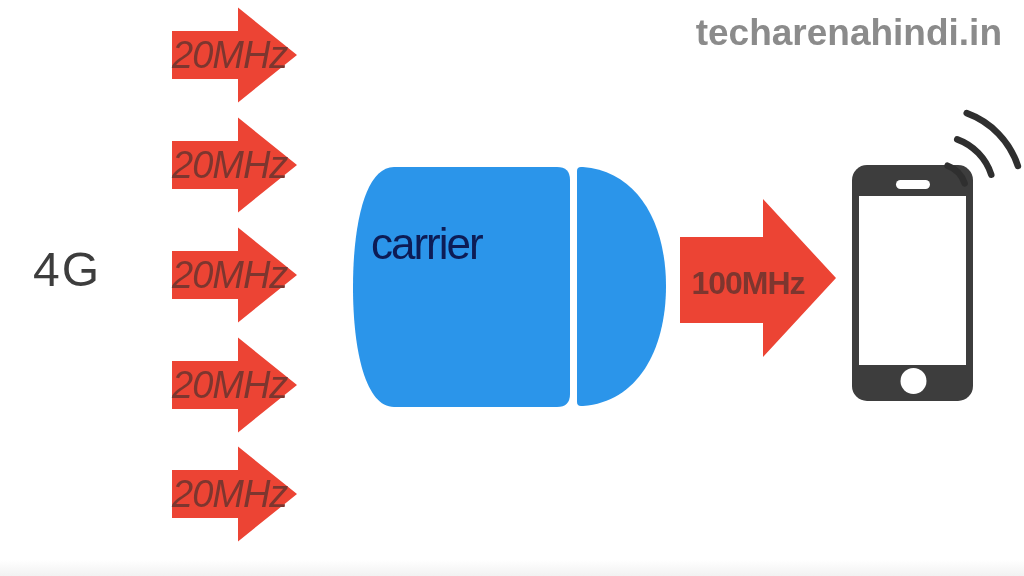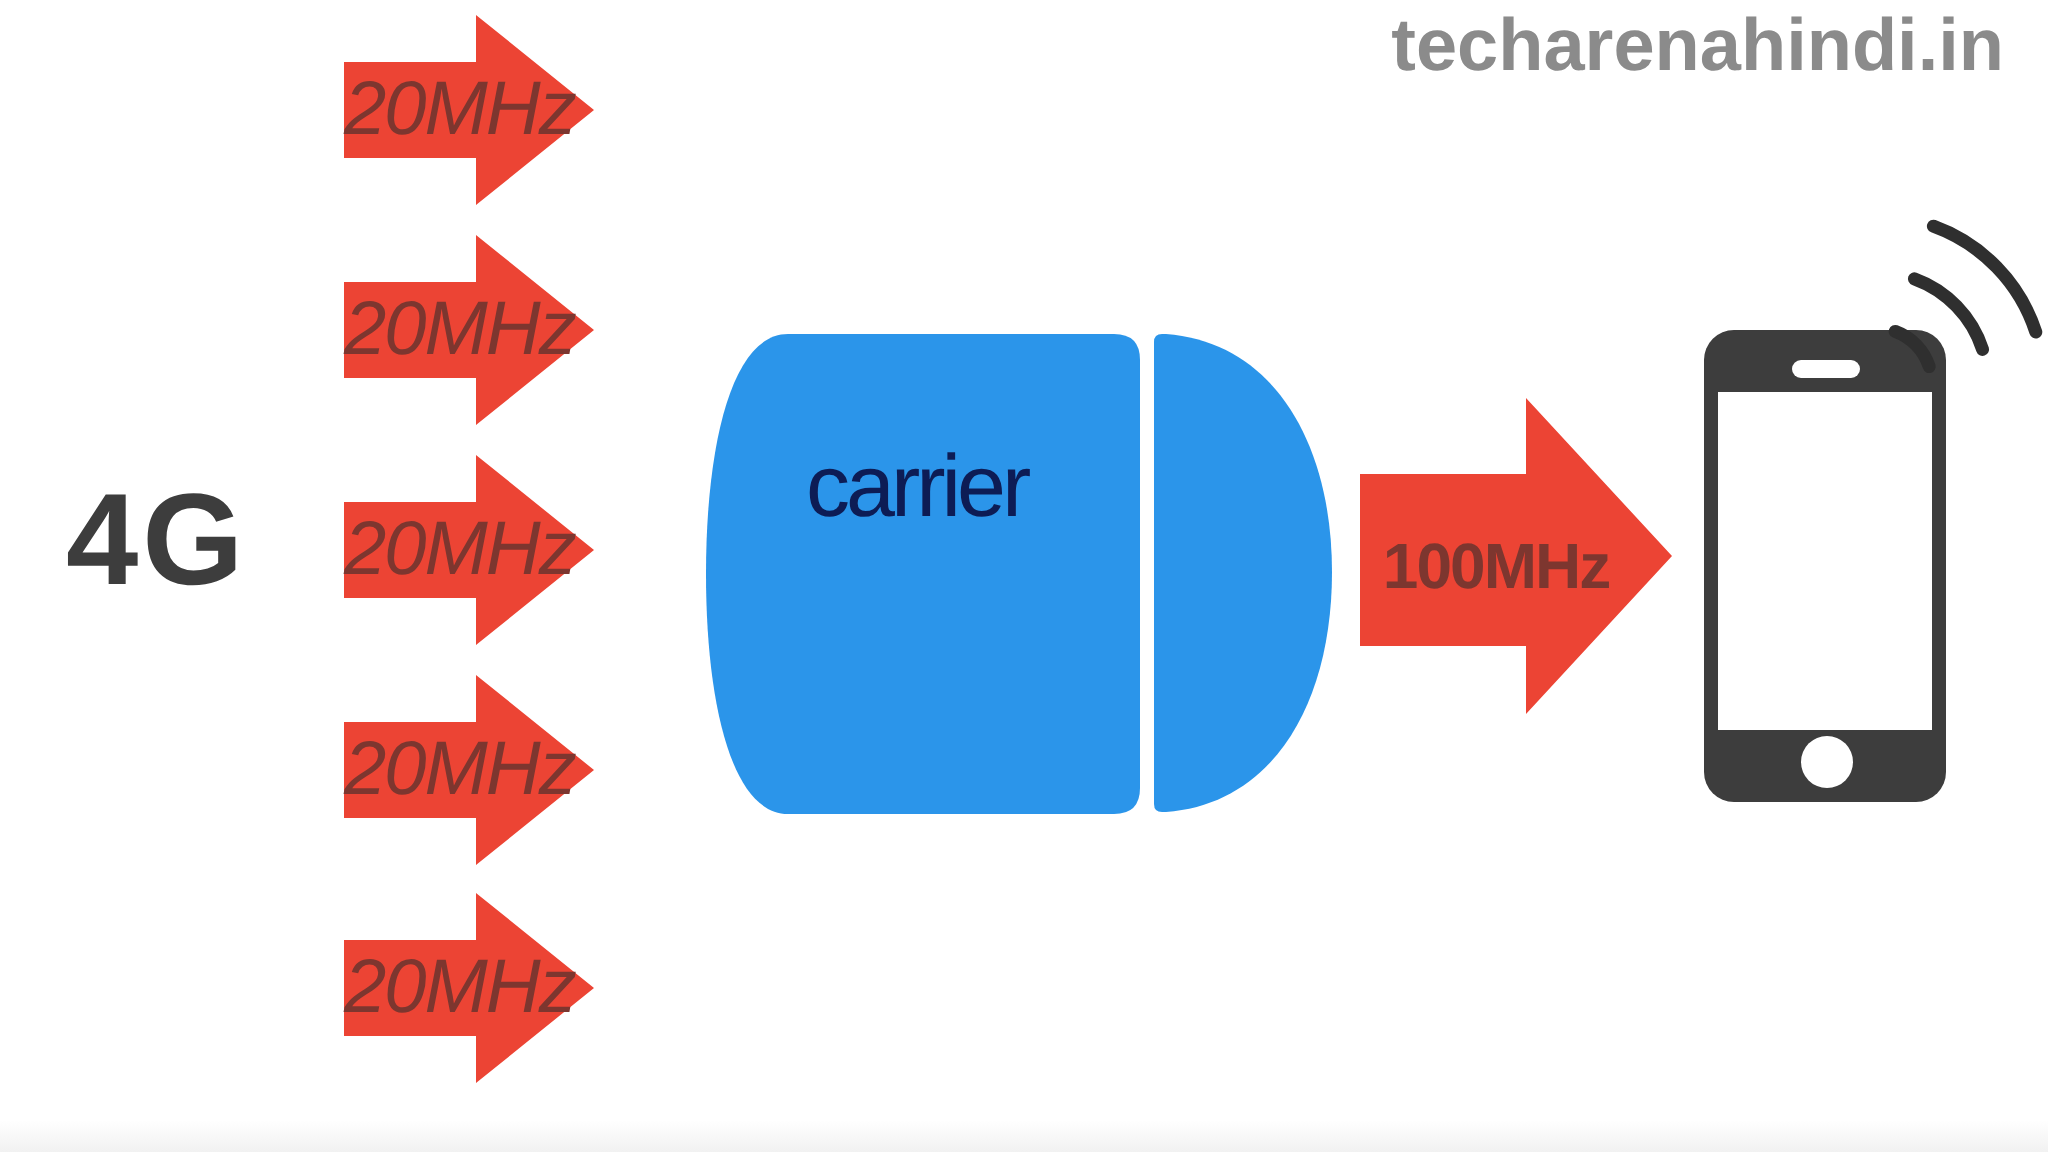--- a/index.html
+++ b/index.html
@@ -13,27 +13,27 @@
   }
   .layer {
     position: absolute;
     left: 0; top: 0;
     width: 1024px; height: 576px;
     display: block;
   }
   .txt { position: absolute; white-space: nowrap; }
 
   .watermark {
-    top: 2px; right: 22px;
+    top: 12px; right: 22px;
     font-size: 37px; font-weight: bold;
     color: #8b8b8b; letter-spacing: 0px;
   }
   .brand {
     left: 33px; top: 238px;
-    font-size: 65px; font-weight: bold;
+    font-size: 48px; font-weight: normal;
     color: #3d3d3d; line-height: 64px; letter-spacing: 2px; text-align: center;
   }
   .brand span { display: block; }
 
   .label20 {
     left: 172px; width: 112px; height: 36px;
     text-align: right; line-height: 36px;
     font-size: 38px; color: #7d362f; letter-spacing: -1px; font-style: italic;
   }
   .l20-1 { top: 37px; }
@@ -44,21 +44,21 @@
 
   .label100 {
     left: 678px; width: 140px; height: 36px; top: 265px;
     text-align: center; line-height: 36px;
     font-size: 32px; color: #7d362f; letter-spacing: -1px; font-weight: bold;
   }
 
   .pipe-text {
     left: 371px; top: 220px;
     font-size: 44px; color: #0d1c55;
-    line-height: 47px; letter-spacing: -2px; margin-left: 32px;
+    line-height: 47px; letter-spacing: -2px;
   }
   .pipe-text div { white-space: nowrap; }
 
   .bottom-vignette {
     position: absolute; left: 0; bottom: 0;
     width: 1024px; height: 16px;
     background: linear-gradient(to top, rgba(120,120,120,0.10), rgba(120,120,120,0));
     pointer-events: none;
   }
 </style>

